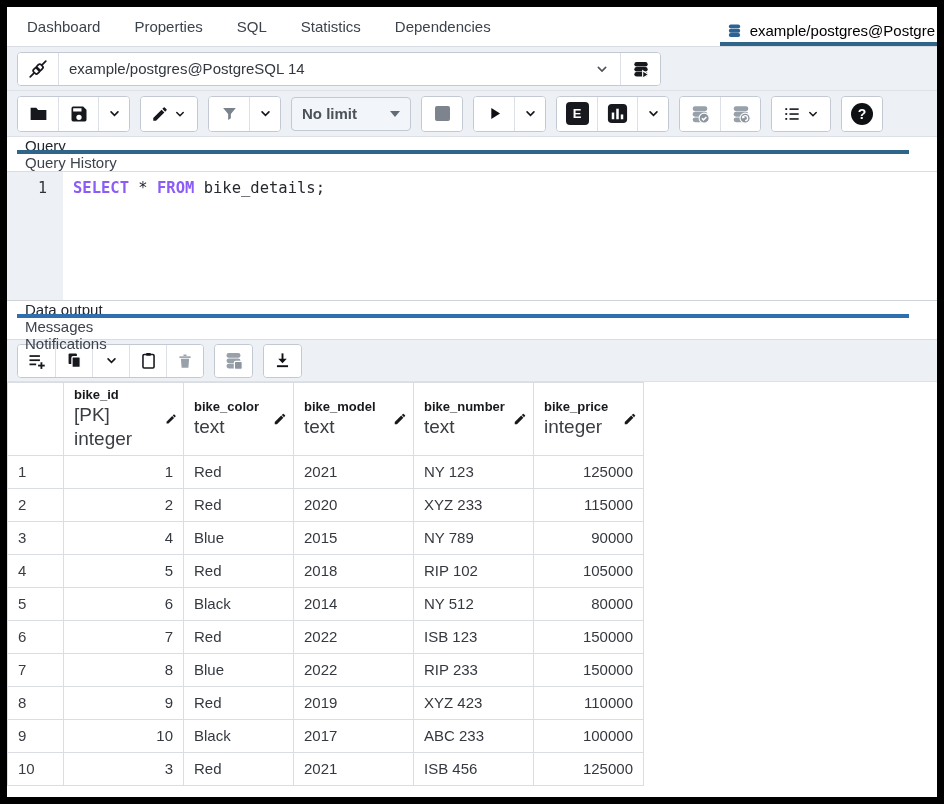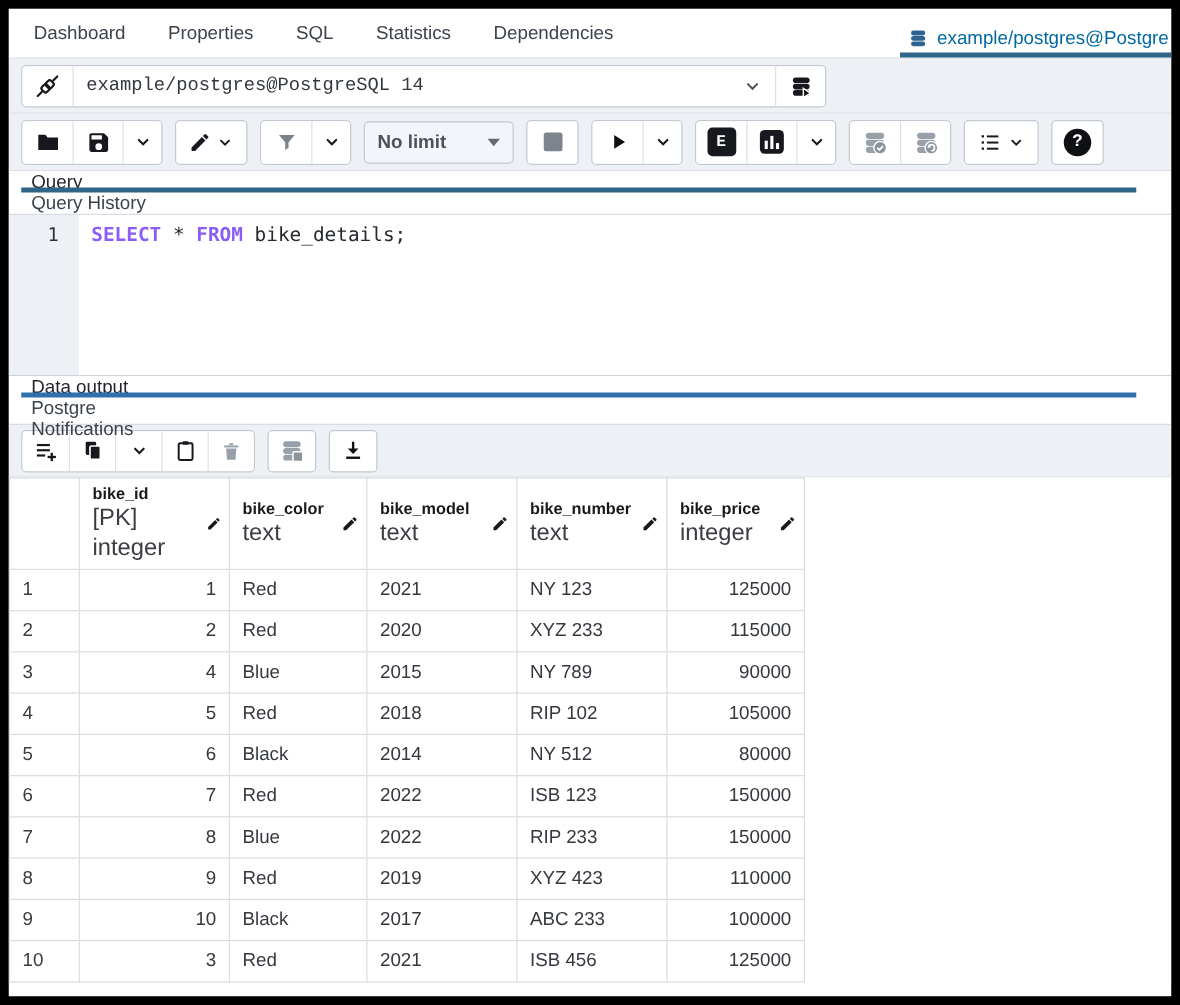--- a/index.html
+++ b/index.html
@@ -15,27 +15,27 @@
   .main-tabs {
     height:40px; background:#fff; border-bottom:1px solid #d9dde3;
     display:flex; align-items:stretch; padding-left:20px;
   }
   .mtab {
     display:flex; align-items:center; font-size:15px; color:#3d434c;
     margin-right:34px; cursor:pointer; white-space:nowrap;
   }
   .mtab-active {
     margin-left:auto; margin-right:0; display:flex; align-items:center; gap:7px;
-    border-bottom:4px solid #2e6589; padding:0 2px 0 6px; color:#0369a1;
+    border-bottom:4px solid #2e6589; padding:0 2px 0 6px; color:#000000;
     font-size:15px; white-space:nowrap; overflow:hidden; max-width:262px;margin-top:12px;
   }
   .mtab-active .lbl { overflow:hidden; white-space:nowrap; }
   
   .conn-row { height:44px; background:#edf0f5; display:flex; align-items:center; padding:0 10px; border-bottom:1px solid #dde1e7; }
-  .group { display:flex; align-items:stretch; background:#fff; border:1px solid #c3c9d2; border-radius:4px; overflow:hidden;font-family:Liberation Mono, monospace; }
+  .group { display:flex; align-items:stretch; background:#fff; border:1px solid #c3c9d2; border-radius:4px; overflow:hidden; }
   .seg { min-width:40px; height:32px; display:flex; align-items:center; justify-content:center; background:#fff; cursor:pointer; }
   .seg + .seg { border-left:1px solid #dde1e7; }
   .conn-select { width:562px; justify-content:space-between; padding:0 10px; font-size:15px; color:#33383f; }
   
   .toolbar { height:46px; background:#edf0f5; display:flex; align-items:center; gap:10px; padding:0 10px; border-bottom:1px solid #dde1e7; }
   .toolbar .seg { height:34px; }
   .seg.narrow { min-width:31px; }
   .limit-box {
     width:120px; height:34px; border:1px solid #c3c9d2; border-radius:4px;
     display:flex; align-items:center; justify-content:space-between;
@@ -272,21 +272,21 @@
   <div class="gutter">
     <div>1</div>
   </div>
   <div class="code">
     <div class="code-line" id="sql-line"><span class="tok-keyword">SELECT</span><span class="tok-plain"> * </span><span class="tok-keyword">FROM</span><span class="tok-plain"> bike_details;</span></div>
   </div>
 </div>
 
 <div class="ptab-row out" style="height:39px" id="out-tabs">
     <span class="ptab active">Data output</span>
-    <span class="ptab">Postgre</span>
+    <span class="ptab">Messages</span>
     <span class="ptab">Notifications</span>
   </div>
 
 <div class="out-toolbar">
   <div class="group">
     <span class="seg">
       <svg class="ic" width="20" height="20" viewBox="0 0 24 24" fill="#16181d">
           <rect x="3" y="5" width="12.5" height="2.1"></rect>
           <rect x="3" y="10" width="12.5" height="2.1"></rect>
           <rect x="3" y="15" width="8" height="2.1"></rect>

